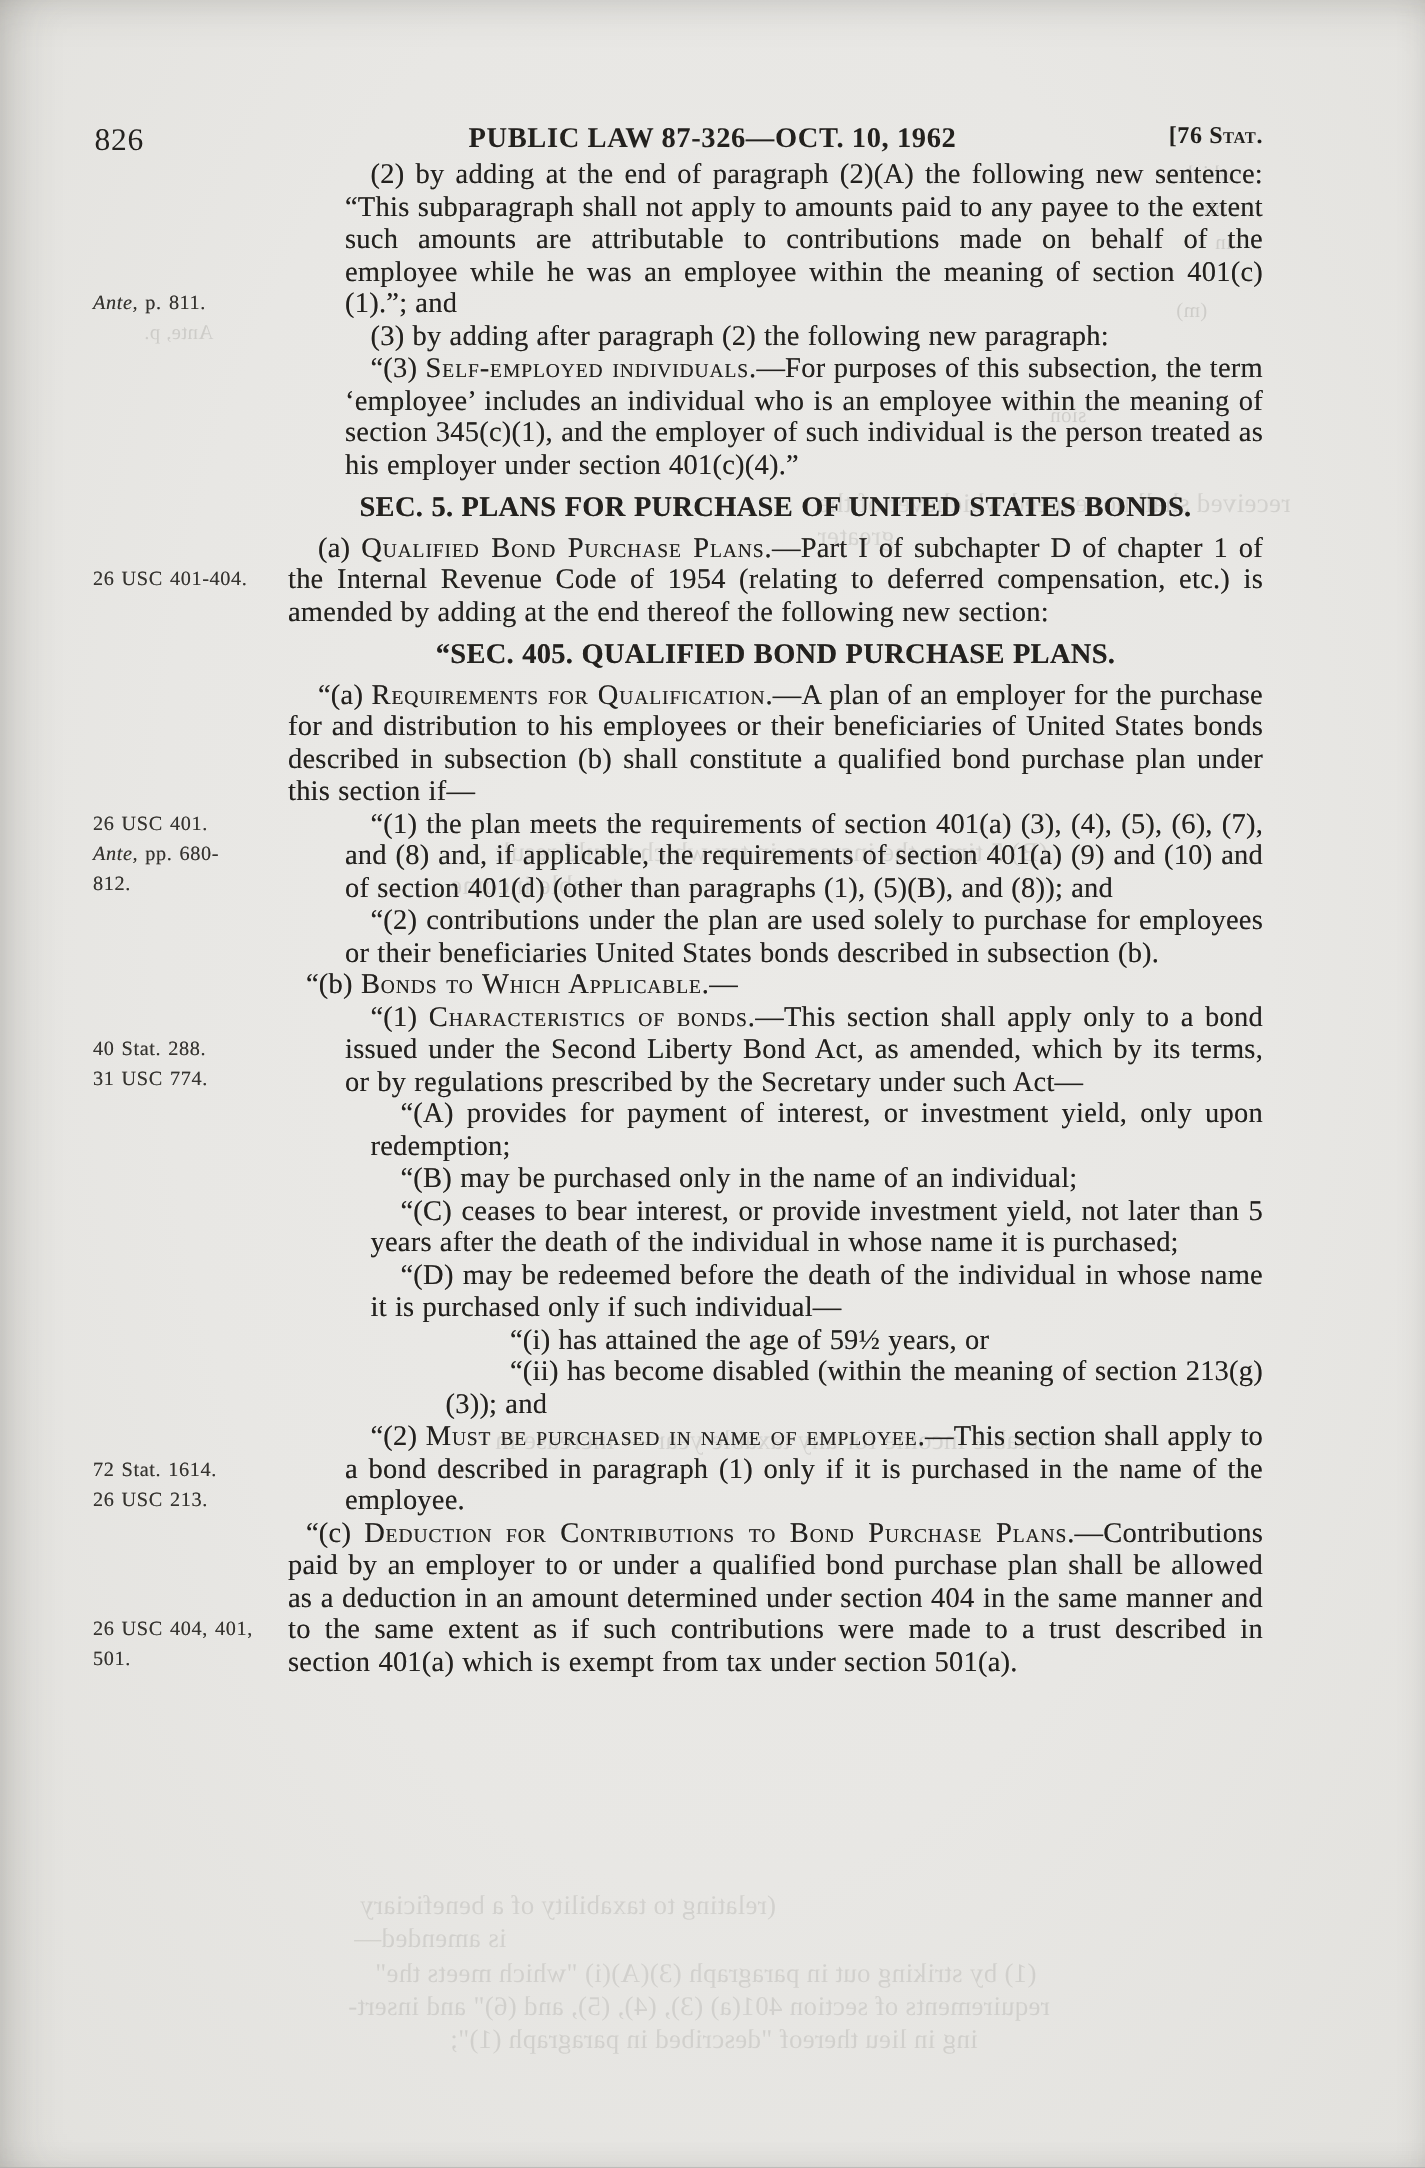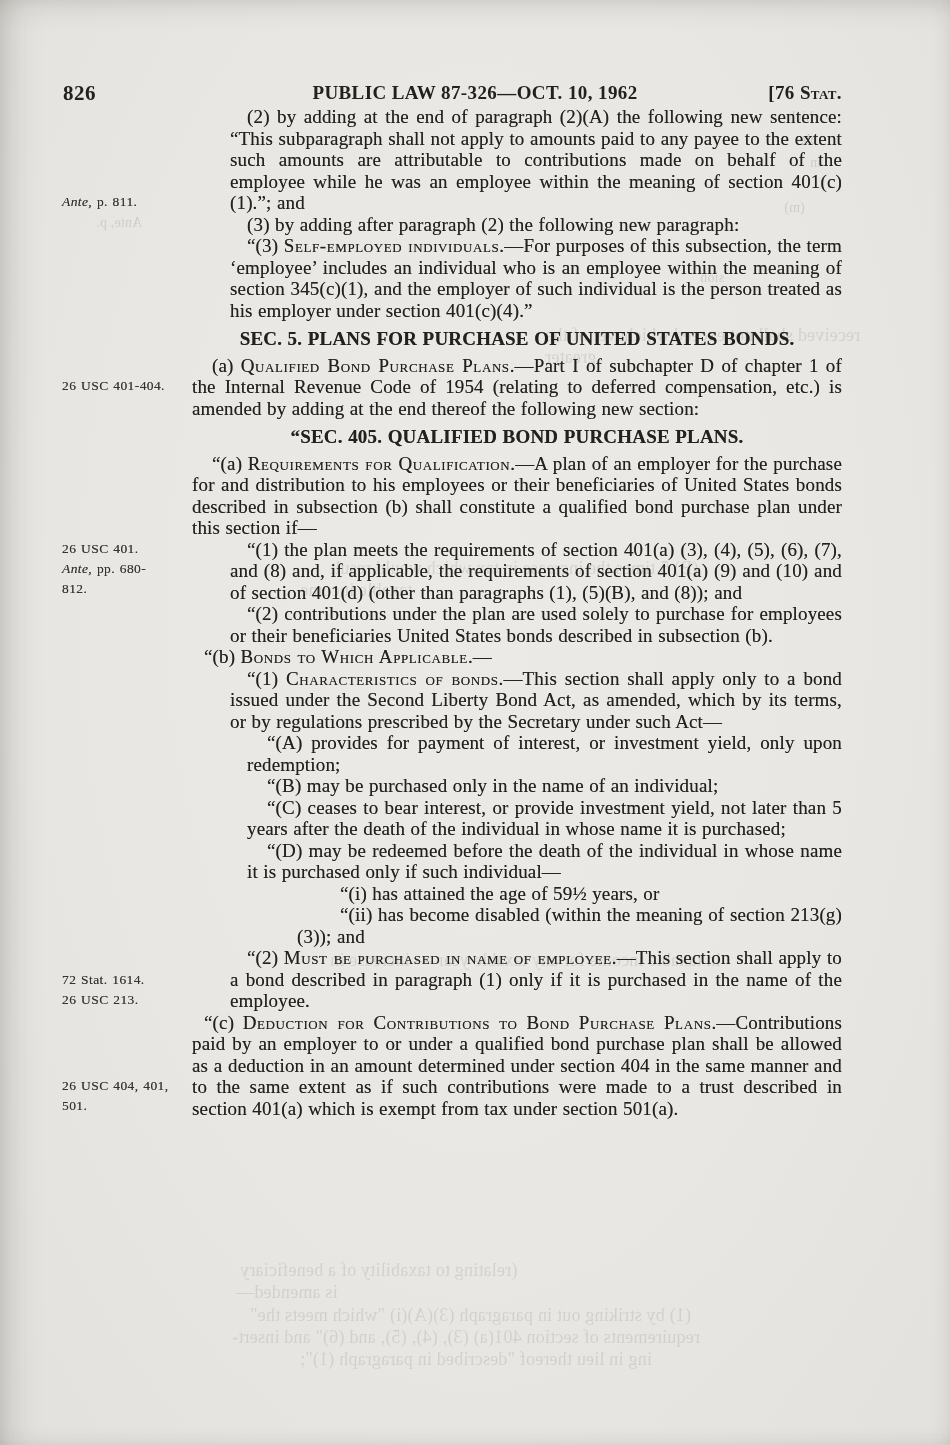--- a/index.html
+++ b/index.html
@@ -13,23 +13,23 @@
       inset 26px 0 38px -24px rgba(60,58,52,.28),
       inset 0 22px 34px -24px rgba(60,58,52,.20),
       inset -14px 0 26px -20px rgba(60,58,52,.16),
       inset 0 -14px 26px -20px rgba(60,58,52,.12);
     font-family:"Liberation Serif","DejaVu Serif",serif;
     color:#23211e;
     overflow:hidden;
   }
   
   .header span{position:absolute;white-space:nowrap;}
-  .pagenum{left:63px;top:81px;font-size:21px;font-weight:bold;letter-spacing:.5px;}
+  .pagenum{left:63px;top:81px;font-size:21px;font-weight:normal;letter-spacing:.5px;}
   .runtitle{left:0;right:0;top:82px;text-align:center;font-size:19px;font-weight:bold;letter-spacing:.4px;}
-  .statref{right:108px;top:82px;font-size:19px;font-weight:bold;font-variant:small-caps;letter-spacing:.4px;}
+  .statref{right:108px;top:82px;font-size:16px;font-weight:bold;font-variant:small-caps;letter-spacing:.4px;}
   
   #doc-body{position:absolute;left:192px;top:106px;width:650px;}
   .para{
     position:relative;
     text-align:justify;
     font-size:19px;line-height:21.5px;
     letter-spacing:.15px;word-spacing:.5px;
     text-shadow:0 0 .4px rgba(35,33,30,.55);
   }
   .para.main {margin-left:0;   text-indent:20px;}
@@ -100,21 +100,24 @@
         </div></div>
       <div class="para h"><span>“SEC. 405. QUALIFIED BOND PURCHASE PLANS.</span></div>
       <div class="para main"><span>“(a) </span><span class="sc">Requirements for Qualification</span><span>.—A plan of an employer for the purchase for and distribution to his employees or their beneficiaries of United States bonds described in subsection (b) shall constitute a qualified bond purchase plan under this section if—</span></div>
       <div class="para num"><span>“(1) the plan meets the requirements of section 401(a) (3), (4), (5), (6), (7), and (8) and, if applicable, the requirements of section 401(a) (9) and (10) and of section 401(d) (other than paragraphs (1), (5)(B), and (8)); and</span><div class="margin-note" style="top: 0px; left: -168px;">
           <div><span>26 USC 401.</span></div>
           <div><span class="it">Ante,</span><span> pp. 680-</span></div>
           <div><span>812.</span></div>
         </div></div>
       <div class="para num"><span>“(2) contributions under the plan are used solely to purchase for employees or their beneficiaries United States bonds described in subsection (b).</span></div>
       <div class="para sub"><span>“(b) </span><span class="sc">Bonds to Which Applicable</span><span>.—</span></div>
-      <div class="para num"><span>“(1) </span><span class="sc">Characteristics of bonds</span><span>.—This section shall apply only to a bond issued under the Second Liberty Bond Act, as amended, which by its terms, or by regulations prescribed by the Secretary under such Act—</span></div>
+      <div class="para num"><span>“(1) </span><span class="sc">Characteristics of bonds</span><span>.—This section shall apply only to a bond issued under the Second Liberty Bond Act, as amended, which by its terms, or by regulations prescribed by the Secretary under such Act—</span><div class="margin-note" style="top: 21.5px; left: -168px;">
+          <div><span>40 Stat. 288.</span></div>
+          <div><span>31 USC 774.</span></div>
+        </div></div>
       <div class="para alpha"><span>“(A) provides for payment of interest, or investment yield, only upon redemption;</span></div>
       <div class="para alpha"><span>“(B) may be purchased only in the name of an individual;</span></div>
       <div class="para alpha"><span>“(C) ceases to bear interest, or provide investment yield, not later than 5 years after the death of the individual in whose name it is purchased;</span></div>
       <div class="para alpha"><span>“(D) may be redeemed before the death of the individual in whose name it is purchased only if such individual—</span></div>
       <div class="para roman"><span>“(i) has attained the age of 59½ years, or</span></div>
       <div class="para roman"><span>“(ii) has become disabled (within the meaning of section 213(g)(3)); and</span><div class="margin-note" style="top: 21.5px; left: -235px; margin-top: 44px;">
           <div><span>72 Stat. 1614.</span></div>
           <div><span>26 USC 213.</span></div>
         </div></div>
       <div class="para num"><span>“(2) </span><span class="sc">Must be purchased in name of employee</span><span>.—This section shall apply to a bond described in paragraph (1) only if it is purchased in the name of the employee.</span></div>

